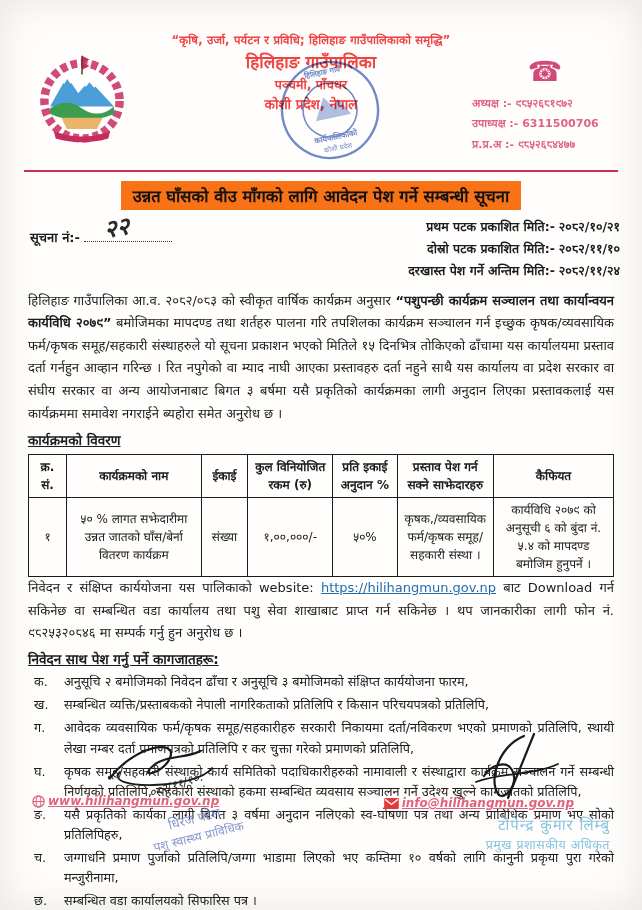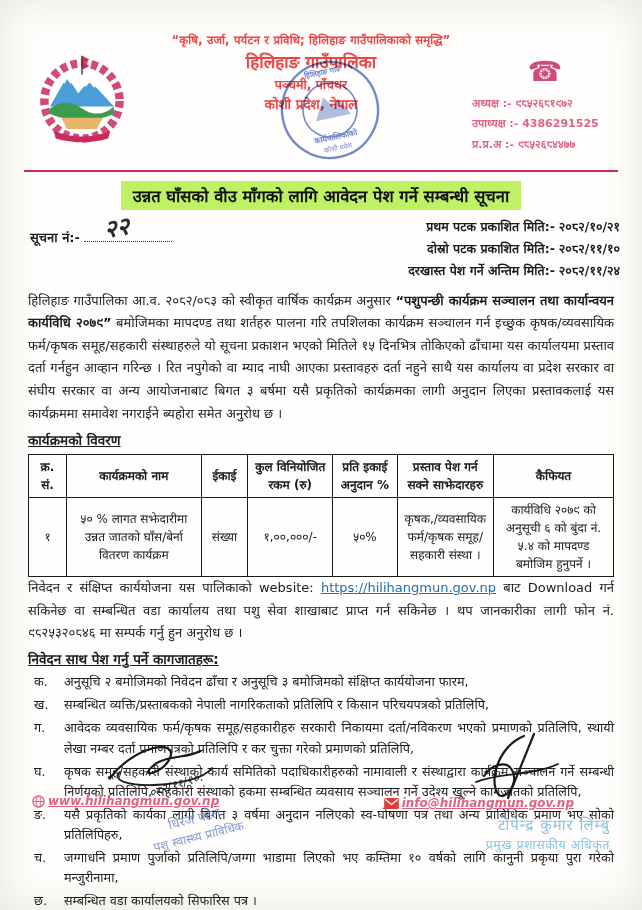--- a/index.html
+++ b/index.html
@@ -20,21 +20,21 @@
   .location{ font-size:12.5px; font-weight:bold; margin-top:3px; }
   .province{ font-size:13.5px; font-weight:bold; margin-top:2px; }
   .stamp{ position:absolute; left:278px; top:58px; width:104px; height:104px;
           opacity:.8; transform:rotate(-12deg); mix-blend-mode:multiply; pointer-events:none; }
   .contacts{ position:absolute; right:24px; top:58px; width:146px; text-align:left; }
   .phone-icon{ display:block; text-align:center; color:#d14b78; font-size:28px; line-height:1; margin-bottom:8px; }
   .contact-line{ font-size:11px; font-weight:bold; color:#e06287; line-height:1.85; white-space:nowrap; }
   .rule{ margin:40px 24px 0 24px; border-top:2.5px solid #c72c5e; }
   
   .title-wrap{ text-align:center; margin-top:9px; }
-  .notice-title{ display:inline-block; background:#bef264; color:#111;
+  .notice-title{ display:inline-block; background:#f97316; color:#111;
     font-size:16.5px; font-weight:bold; padding:3px 12px; }
   .meta-row{ display:flex; justify-content:space-between; padding:6px 22px 0 30px; }
   .notice-no{ font-size:13px; font-weight:bold; position:relative; padding-top:12px; }
   .dotted{ display:inline-block; width:88px; border-bottom:1.5px dotted #333; margin-left:4px; }
   .handwritten-no{ position:absolute; top:-6px; left:74px; font-family:"DejaVu Serif",serif;
     font-style:italic; font-size:24px; color:#2a2a2a; transform:rotate(-10deg); font-weight:bold; }
   .dates{ text-align:right; }
   .date-line{ font-size:12.5px; font-weight:bold; line-height:1.75; }
   .date-line .val{ margin-left:4px; }
   
@@ -107,21 +107,21 @@
       <circle cx="52" cy="52" r="27" fill="none" stroke="#4f6cc0" stroke-width="1.6"></circle>
       <polygon points="36,60 48,38 56,50 62,42 72,60" fill="#4f6cc0" opacity=".55"></polygon>
       <text x="52" y="82" text-anchor="middle" font-size="8" fill="#4f6cc0" font-weight="bold">कार्यपालिकाको</text>
       <text x="52" y="93" text-anchor="middle" font-size="7" fill="#4f6cc0">कोशी प्रदेश</text>
       <text x="52" y="16" text-anchor="middle" font-size="7.5" fill="#4f6cc0" font-weight="bold">हिलिहाङ गाउँ</text>
     </svg>
 
     <div class="contacts">
       <span class="phone-icon">☎</span>
       <div class="contact-line">अध्यक्ष :- ९८५२६८१९७२</div>
-      <div class="contact-line">उपाध्यक्ष :- 4386291525</div>
+      <div class="contact-line">उपाध्यक्ष :- 6311500706</div>
       <div class="contact-line">प्र.प्र.अ :- ९८५२६८४४७७</div>
     </div>
   </div>
 
   <div class="rule"></div>
 
   <div class="title-wrap">
     <span class="notice-title">उन्नत घाँसको वीउ माँगको लागि आवेदन पेश गर्ने सम्बन्धी सूचना</span>
   </div>
 

